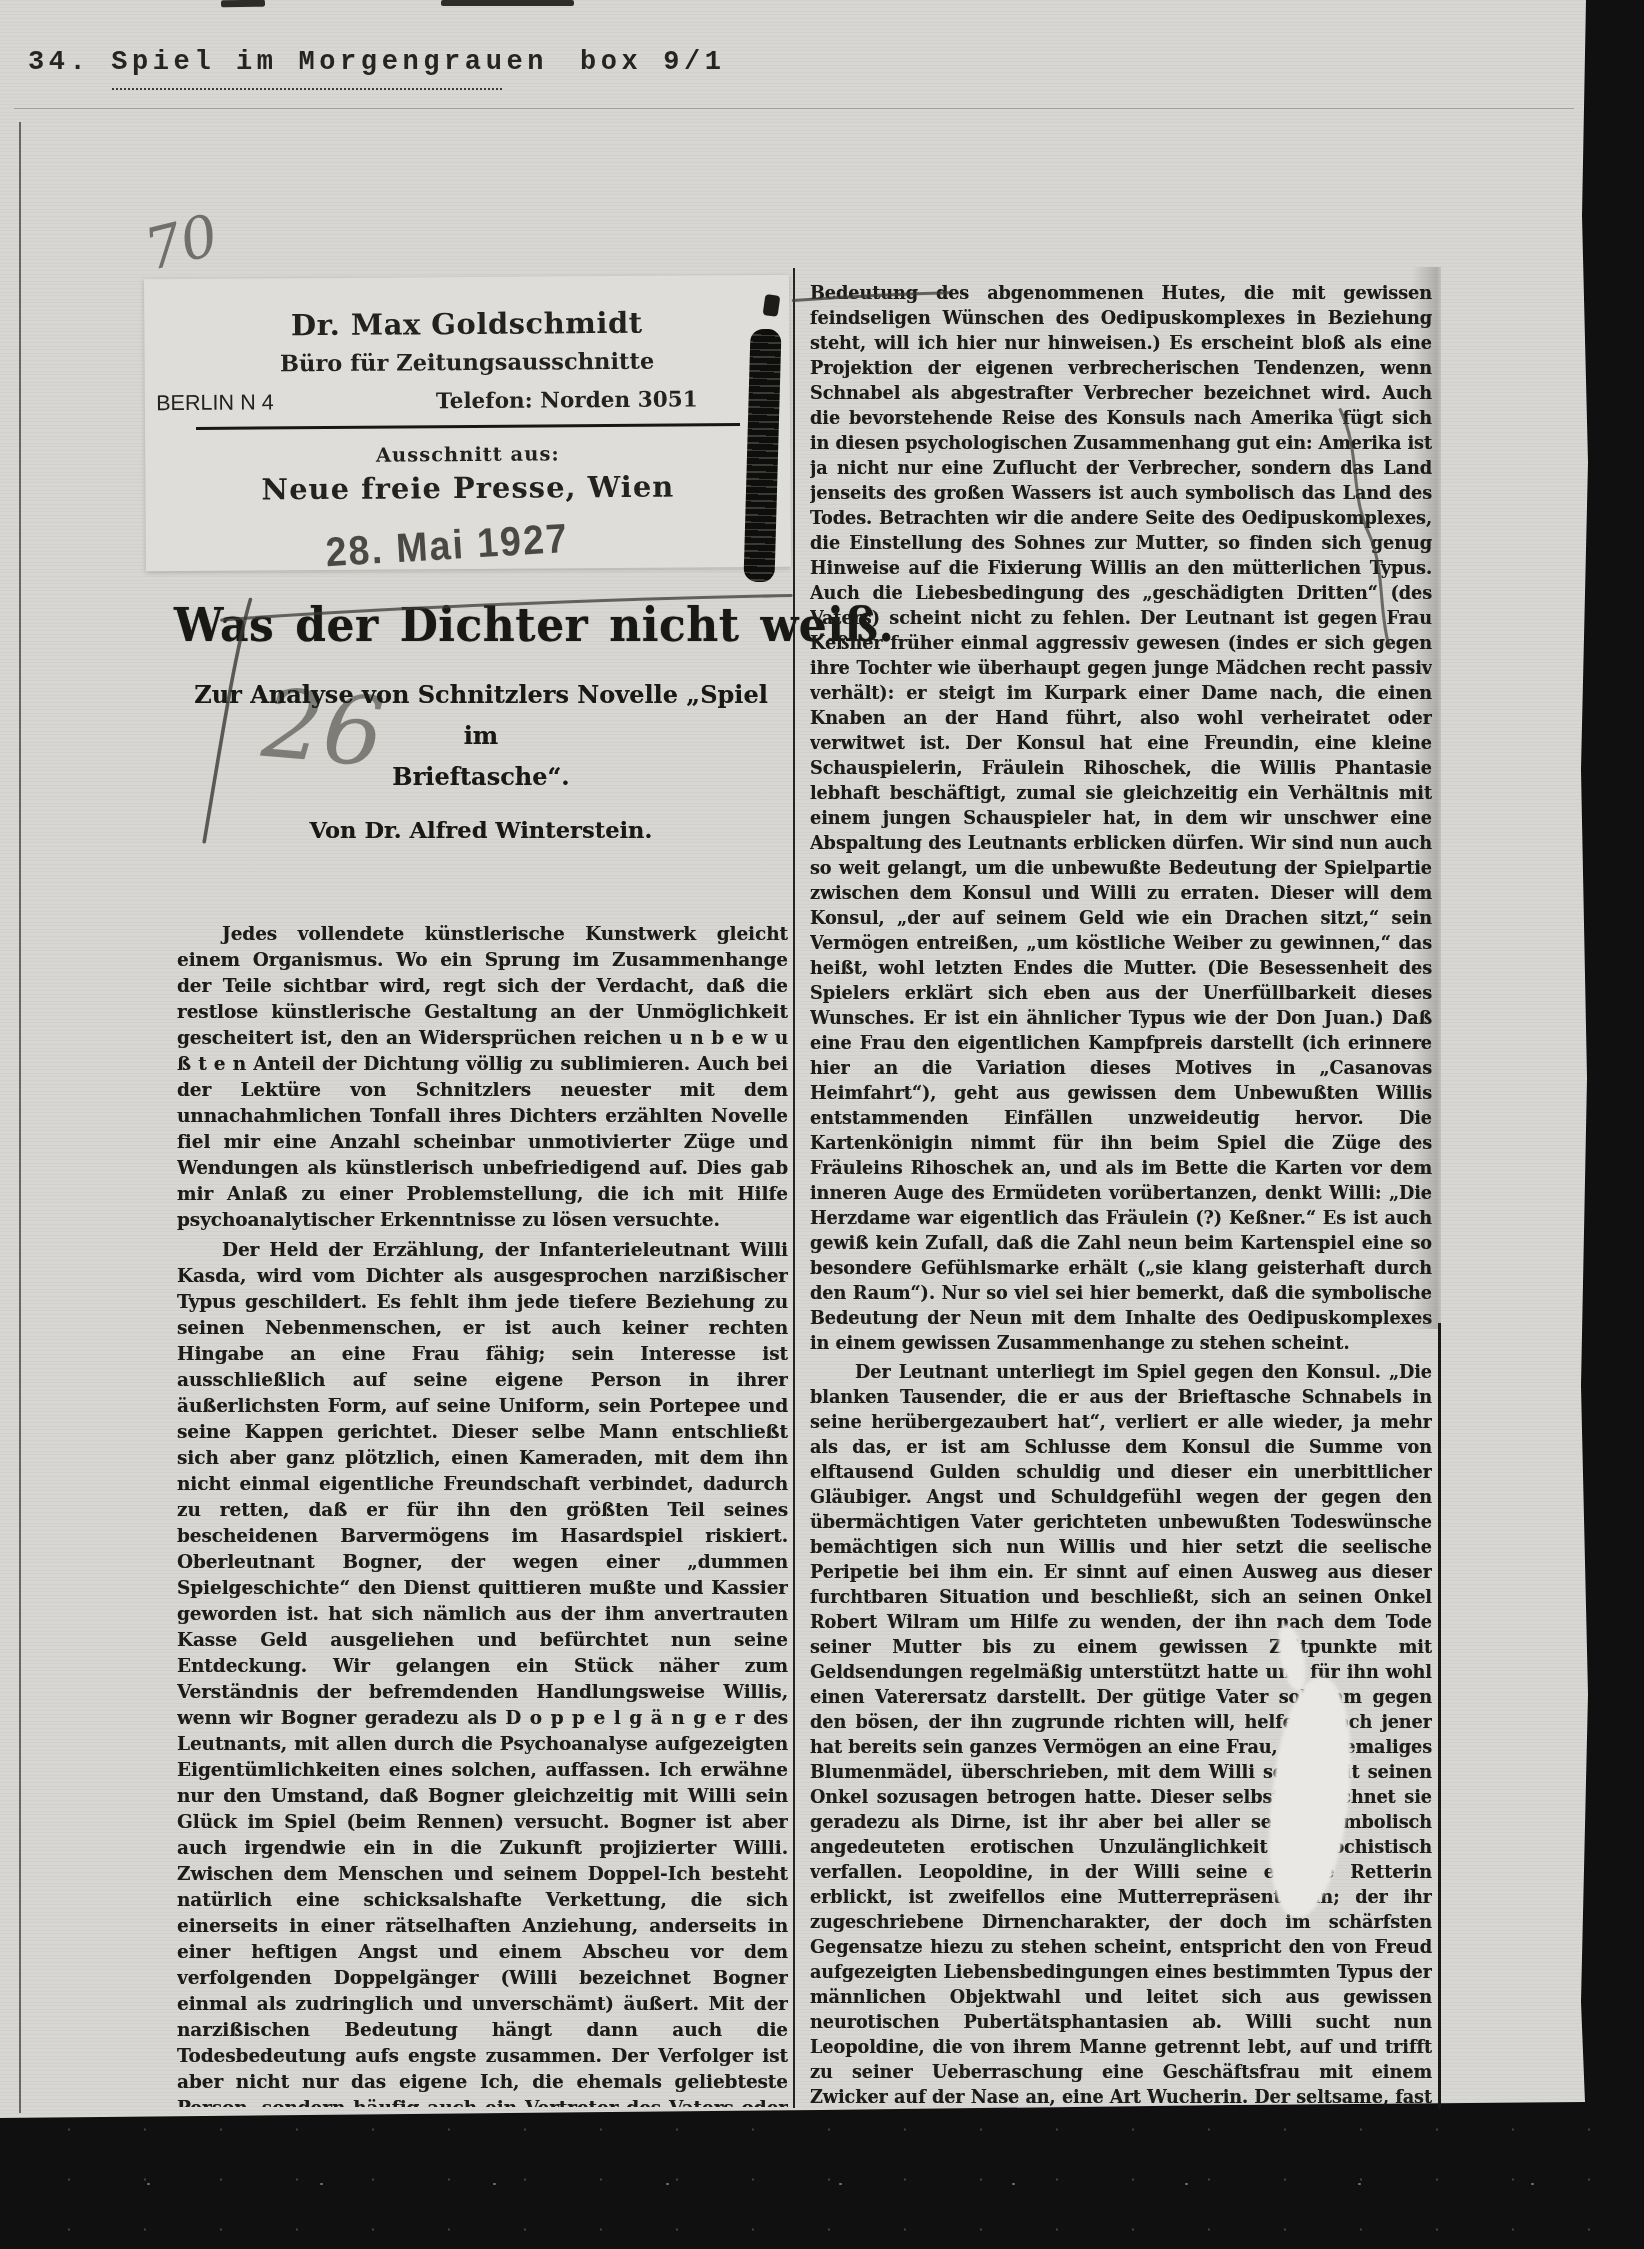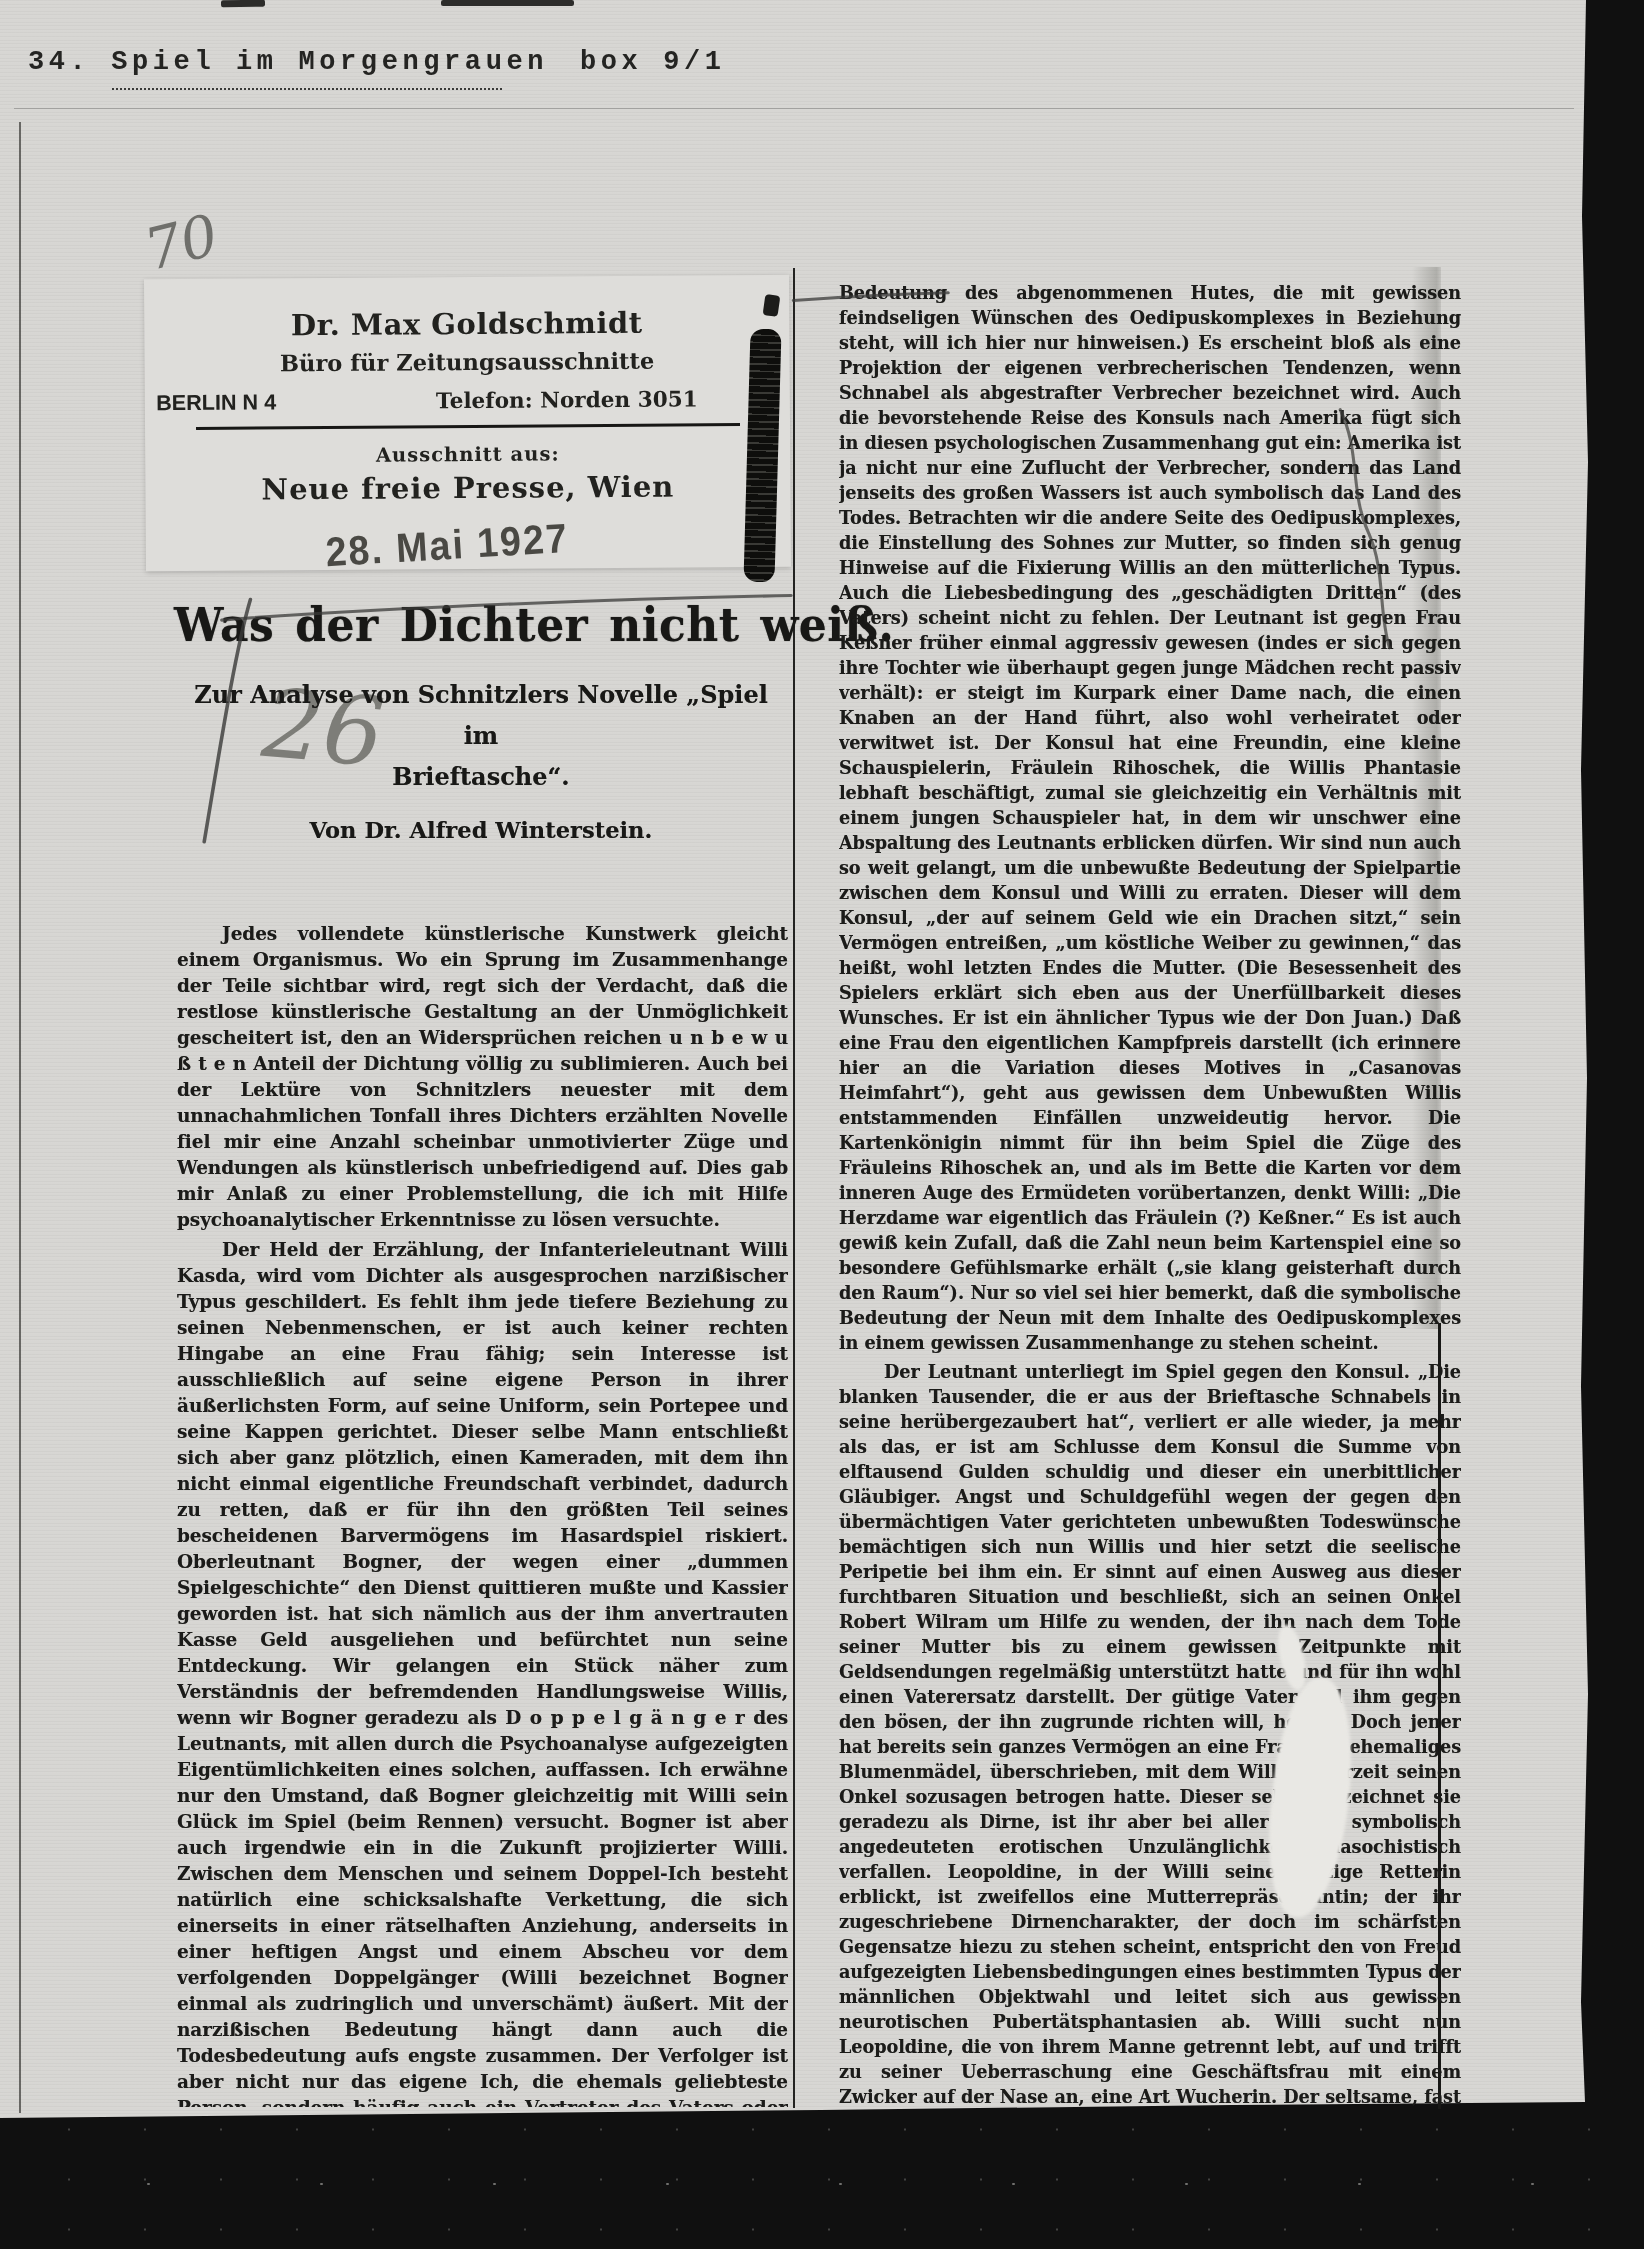--- a/index.html
+++ b/index.html
@@ -45,21 +45,21 @@
   
   .label{
     position:absolute;left:145px;top:277px;width:645px;height:292px;
     background:#deddda;transform:rotate(-0.4deg);
     box-shadow:0 1.5px 5.1px rgba(0,0,0,.18);
     color:#22221f;
   }
   .label .l-name{margin-top:30px;text-align:center;font-size:29px;font-weight:bold;letter-spacing:0.5px;}
   .label .l-sub{margin-top:8.2px;text-align:center;font-size:22.6px;font-weight:bold;}
   .label .l-row{position:relative;margin-top:13.3px;height:26px;font-weight:bold;}
-  .label .l-city{position:absolute;left:11.3px;font-size:21.6px;font-family:"Liberation Sans",sans-serif;font-weight:bold;}
+  .label .l-city{position:absolute;left:11.3px;font-size:21.6px;font-family:"Liberation Sans",sans-serif;font-weight:normal;}
   .label .l-phone{position:absolute;right:92px;font-size:21.6px;}
   .label .l-rule{margin:10.3px auto 0 auto;width:544px;height:3.6px;background:#171715;}
   .label .l-caption{margin-top:14.4px;text-align:center;font-size:19.5px;font-weight:bold;letter-spacing:1px;}
   .label .l-source{margin-top:5.1px;text-align:center;font-size:29px;font-weight:bold;letter-spacing:1px;}
   .label .l-stamp{
     position:absolute;left:169px;top:245px;font-family:"Liberation Sans",sans-serif;
     font-size:41px;font-weight:bold;color:#4a4944;letter-spacing:2.1px;
     transform:rotate(-3deg) scaleX(.92);white-space:nowrap;
   }
   .ink-blob{
@@ -86,21 +86,21 @@
   .art-sub{margin-top:23.6px;text-align:center;font-size:24px;font-weight:bold;line-height:41px;text-shadow:0 0 0.5px rgba(25,25,22,.5);}
   .art-byline{margin-top:20.5px;text-align:center;font-size:22.6px;font-weight:bold;text-shadow:0 0 0.5px rgba(25,25,22,.5);}
   .epigraph{margin:23.6px 0 0 131px;width:482px;font-size:19px;font-weight:bold;line-height:28px;color:#1d1d1b;}
   .epigraph .ep-l1{text-indent:36px;}
   .ep-attr{margin-top:13.3px;text-align:center;font-size:19px;font-weight:bold;}
   .body-col{
     position:absolute;color:#1b1b19;font-weight:bold;text-align:justify;overflow:hidden;
     text-shadow:0 0 0.5px rgba(25,25,22,.45);letter-spacing:-0.1px;
   }
   .col-left{left:177px;top:921px;width:611px;height:1186px;font-size:18.5px;line-height:26px;}
-  .col-right{left:839px;top:280px;width:622px;height:1831px;font-size:17.7px;line-height:25px;}
+  .col-right{left:810px;top:280px;width:622px;height:1831px;font-size:17.7px;line-height:25px;}
   .body-col p{margin:0;}
   .body-col p.indent{text-indent:45px;}
   .body-col p + p{margin-top:4.1px;}
   
   .strokes{position:absolute;left:0;top:0;pointer-events:none;}
   
   .blob{position:absolute;background:#e9e8e4;filter:blur(1.5px);}
   .blob-a{left:1272px;top:1677px;width:77px;height:241px;border-radius:46% 54% 50% 50%;transform:rotate(7deg);}
   .blob-b{left:1280px;top:1624px;width:23.6px;height:67px;border-radius:50%;transform:rotate(-12deg);}
 </style>

